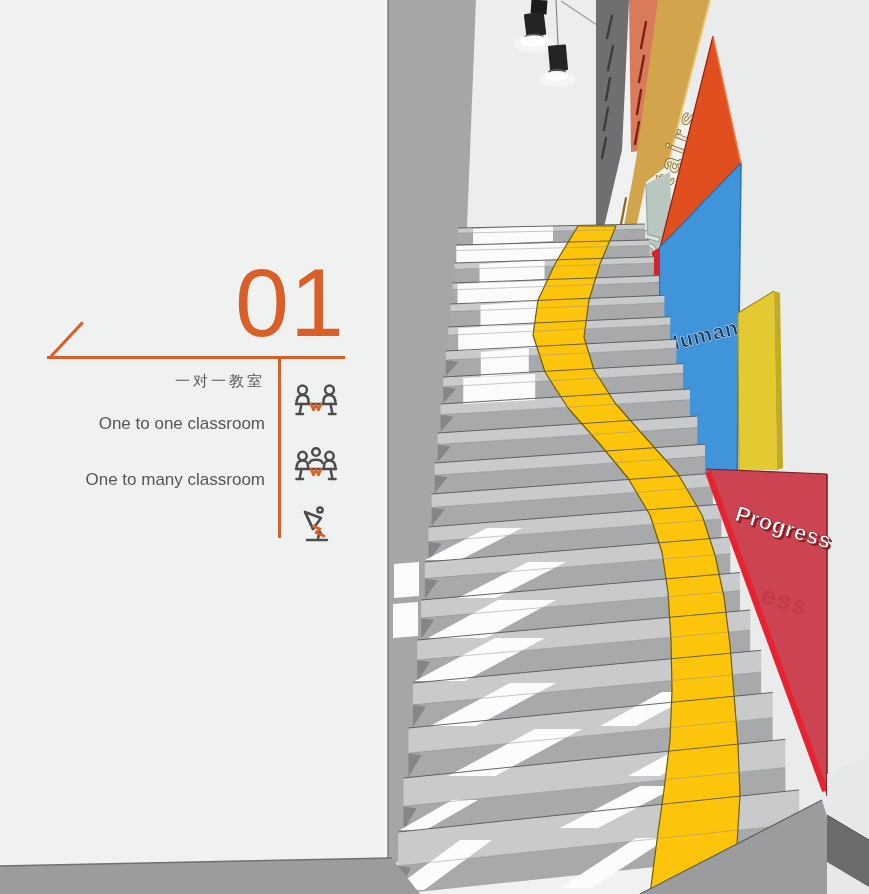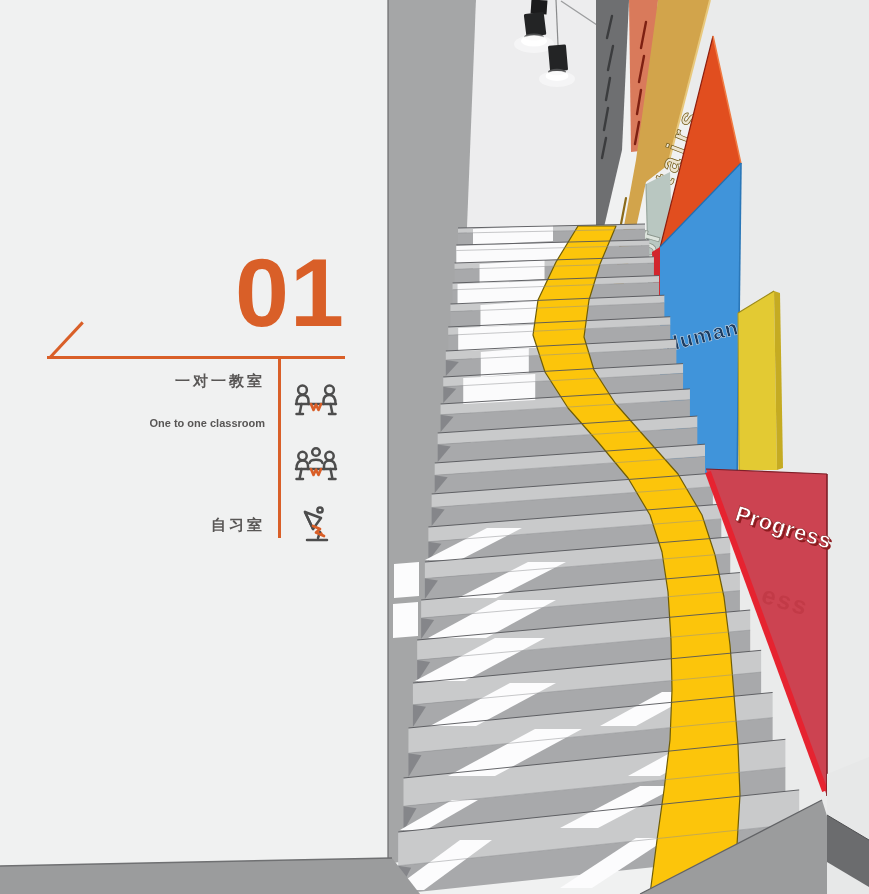--- a/index.html
+++ b/index.html
@@ -4,33 +4,33 @@
 <style>
   html,body{margin:0;padding:0;background:#dcdcdc;}
   .canvas{
     position:relative;width:869px;height:894px;overflow:hidden;
     background:#f0f1f1;
     font-family:"Liberation Sans","DejaVu Sans",sans-serif;
   }
   .scene-svg{position:absolute;left:0;top:0;}
   
   .section-number{
-    position:absolute;top:244px;right:524px;
-    font-size:97px;font-weight:bold;line-height:1;color:#d95f28;
+    position:absolute;top:254px;right:524px;
+    font-size:97px;font-weight:normal;line-height:1;color:#d95f28;
     letter-spacing:1px;
   }
   .h-rule{position:absolute;left:47px;top:356px;width:298px;height:3px;background:#d95f28;}
   .diag-rule{position:absolute;left:50px;top:356px;width:48px;height:3px;background:#d95f28;
     transform:rotate(-47deg);transform-origin:0 50%;}
   .v-rule{position:absolute;left:278px;top:357px;width:3px;height:181px;background:#d95f28;}
   .rooms{position:absolute;left:40px;top:371px;width:300px;}
   .room-row{display:flex;align-items:center;margin-bottom:12px;}
   .room-text{flex:0 0 225px;text-align:right;color:#585655;}
-  .room-zh{font-size:15px;font-weight:bold;letter-spacing:3px;line-height:20px;}
-  .room-en{font-size:11px;font-weight:bold;line-height:17px;margin-top:24px;}
+  .room-zh{font-size:15px;font-weight:normal;letter-spacing:3px;line-height:20px;}
+  .room-en{font-size:17px;font-weight:normal;line-height:17px;margin-top:24px;}
   .room-icon{flex:0 0 46px;margin-left:28px;height:46px;}
   .room-icon svg{display:block;}
 </style>
 </head>
 <body>
 
 <div class="canvas">
 
   <svg class="scene-svg" width="869" height="894" viewBox="0 0 869 894">
 
@@ -287,40 +287,40 @@
           <path d="M3,25 H43"></path>
           <path d="M8.5,25 L6.5,35 M3.5,35 H10"></path>
           <path d="M37.5,25 L39.5,35 M36,35 H42.5"></path>
           <path d="M18,25 L20.5,31 L23,25.5 L25.5,31 L28,25" stroke="#d95f28" stroke-width="2.6"></path>
         </svg>
       </div>
     </div>
 
     <div class="room-row">
       <div class="room-text">
+        <div class="room-en">One to many classroom</div>
       </div>
       <div class="room-icon">
         <svg width="46" height="46" viewBox="0 0 46 46" fill="none" stroke="#4d4d4d" stroke-width="2.5" stroke-linecap="round" stroke-linejoin="round">
           <circle cx="23" cy="8" r="3.8"></circle>
           <path d="M16.5,19 C17.5,14.5 28.5,14.5 29.5,19"></path>
           <circle cx="9.5" cy="12" r="4.2"></circle>
           <path d="M3.5,25 C3.5,18.5 6,16.5 9.5,16.5 C12.5,16.5 15,18.5 15,22 L15,25"></path>
           <circle cx="36.5" cy="12" r="4.2"></circle>
           <path d="M42.5,25 C42.5,18.5 40,16.5 36.5,16.5 C33.5,16.5 31,18.5 31,22 L31,25"></path>
           <path d="M3,25 H43"></path>
           <path d="M8.5,25 L6.5,35 M3.5,35 H10"></path>
           <path d="M37.5,25 L39.5,35 M36,35 H42.5"></path>
           <path d="M18,25 L20.5,31 L23,25.5 L25.5,31 L28,25" stroke="#d95f28" stroke-width="2.6"></path>
         </svg>
       </div>
     </div>
 
     <div class="room-row">
       <div class="room-text">
-        <div class="room-zh">自习室</div>
       </div>
       <div class="room-icon">
         <svg width="46" height="46" viewBox="0 0 46 46" fill="none" stroke="#4d4d4d" stroke-width="2.5" stroke-linecap="round" stroke-linejoin="round">
           <circle cx="27" cy="8" r="2.6"></circle>
           <path d="M12,10 L28,16 L20,27 Z" fill="#f0f1f1"></path>
           <path d="M12,10 L20,27"></path>
           <path d="M25,36 L27,30"></path>
           <path d="M14,38 H34"></path>
           <path d="M20,24 L27,27 L23,30.5 L31,34" stroke="#d95f28" stroke-width="2.7"></path>
           <path d="M31,34 L25.8,33.4 L28.6,29.4 Z" fill="#d95f28" stroke="none"></path>

